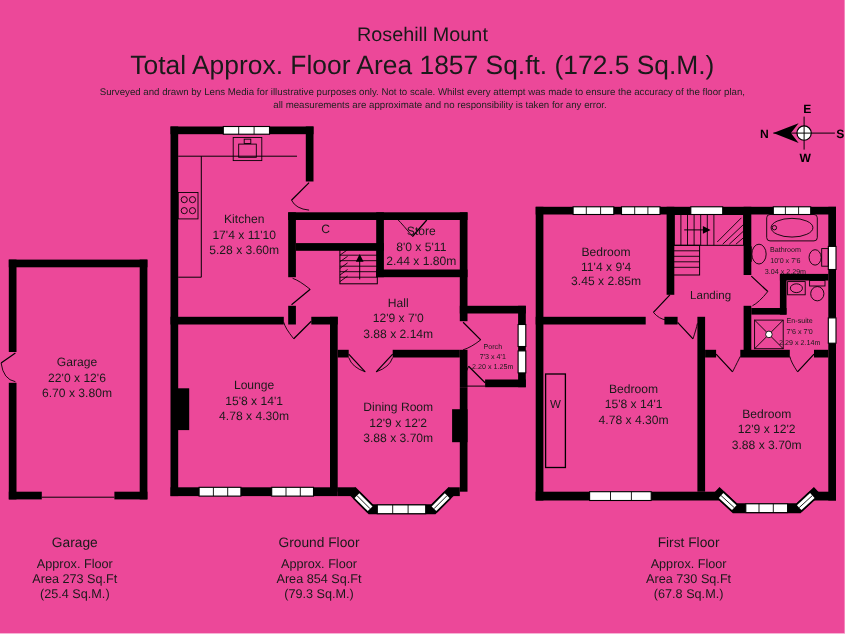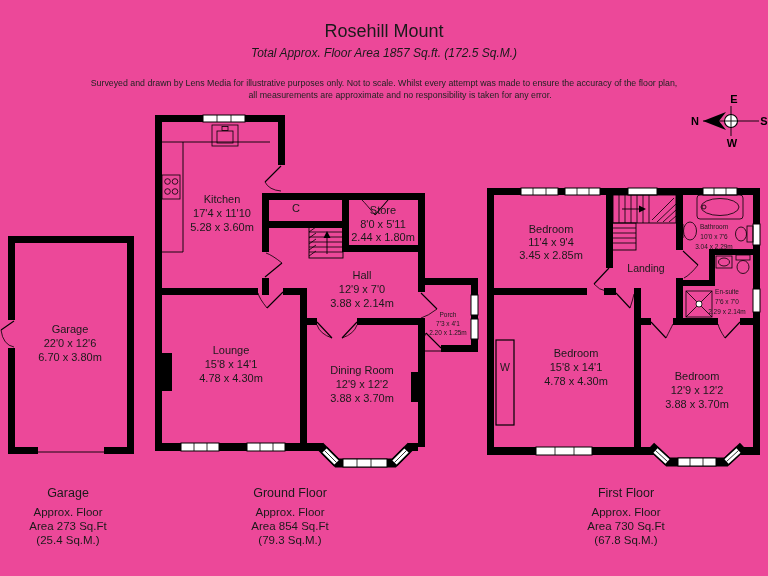--- a/index.html
+++ b/index.html
@@ -1,20 +1,20 @@
 <!DOCTYPE html>
 <html><head>
 <meta charset="utf-8">
 <style>
   html,body{margin:0;padding:0;background:#fff;}
   #page{position:relative;width:768px;height:576px;background:#ec4899;overflow:hidden;
         font-family:"Liberation Sans", sans-serif;color:#1a1a1a;}
   .hdr{position:absolute;left:0;width:768px;text-align:center;}
   #title{top:21px;font-size:18px;}
-  #subtitle{top:46px;font-size:12px;font-style:italic;}
+  #subtitle{top:46px;font-size:24px;}
   .disc{font-size:8.8px;color:#222;}
   #disc1{top:78px;}
   #disc2{top:90px;padding-left:16px;}
   svg{position:absolute;left:0;top:0;}
   .wall{fill:#000;}
   .win{fill:#fff;stroke:#000;stroke-width:1;}
   .wt{stroke:#000;stroke-width:0.8;}
   .thin{stroke:#000;stroke-width:0.9;fill:none;}
   .tread{stroke:#000;stroke-width:0.8;}
   .leaf{stroke:#000;stroke-width:1.1;}

